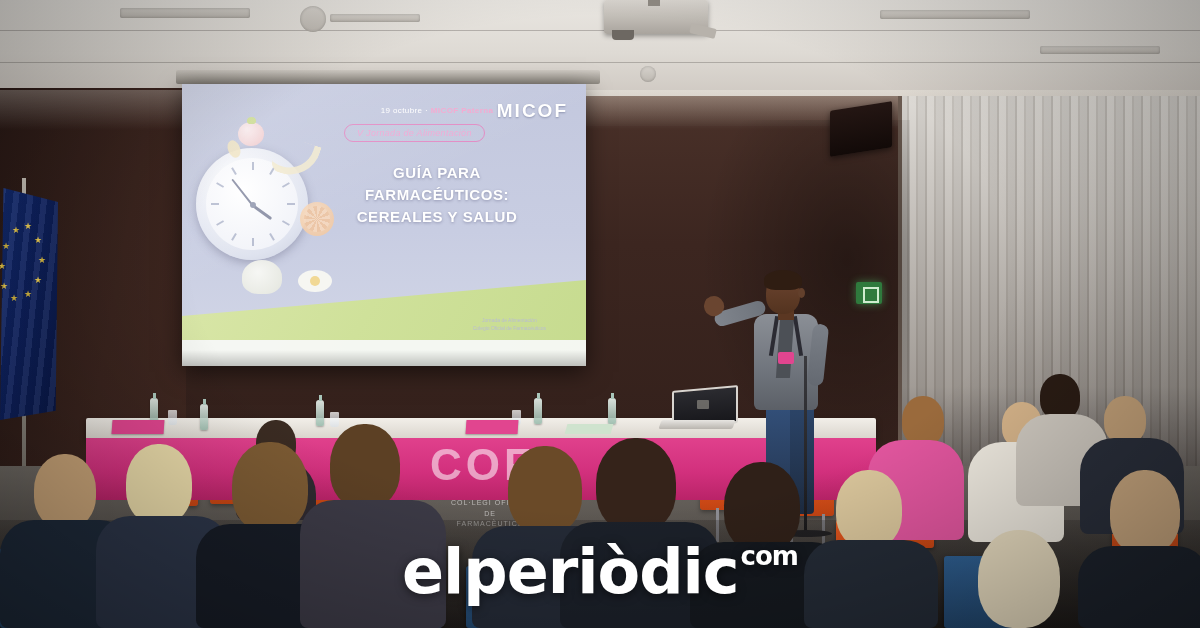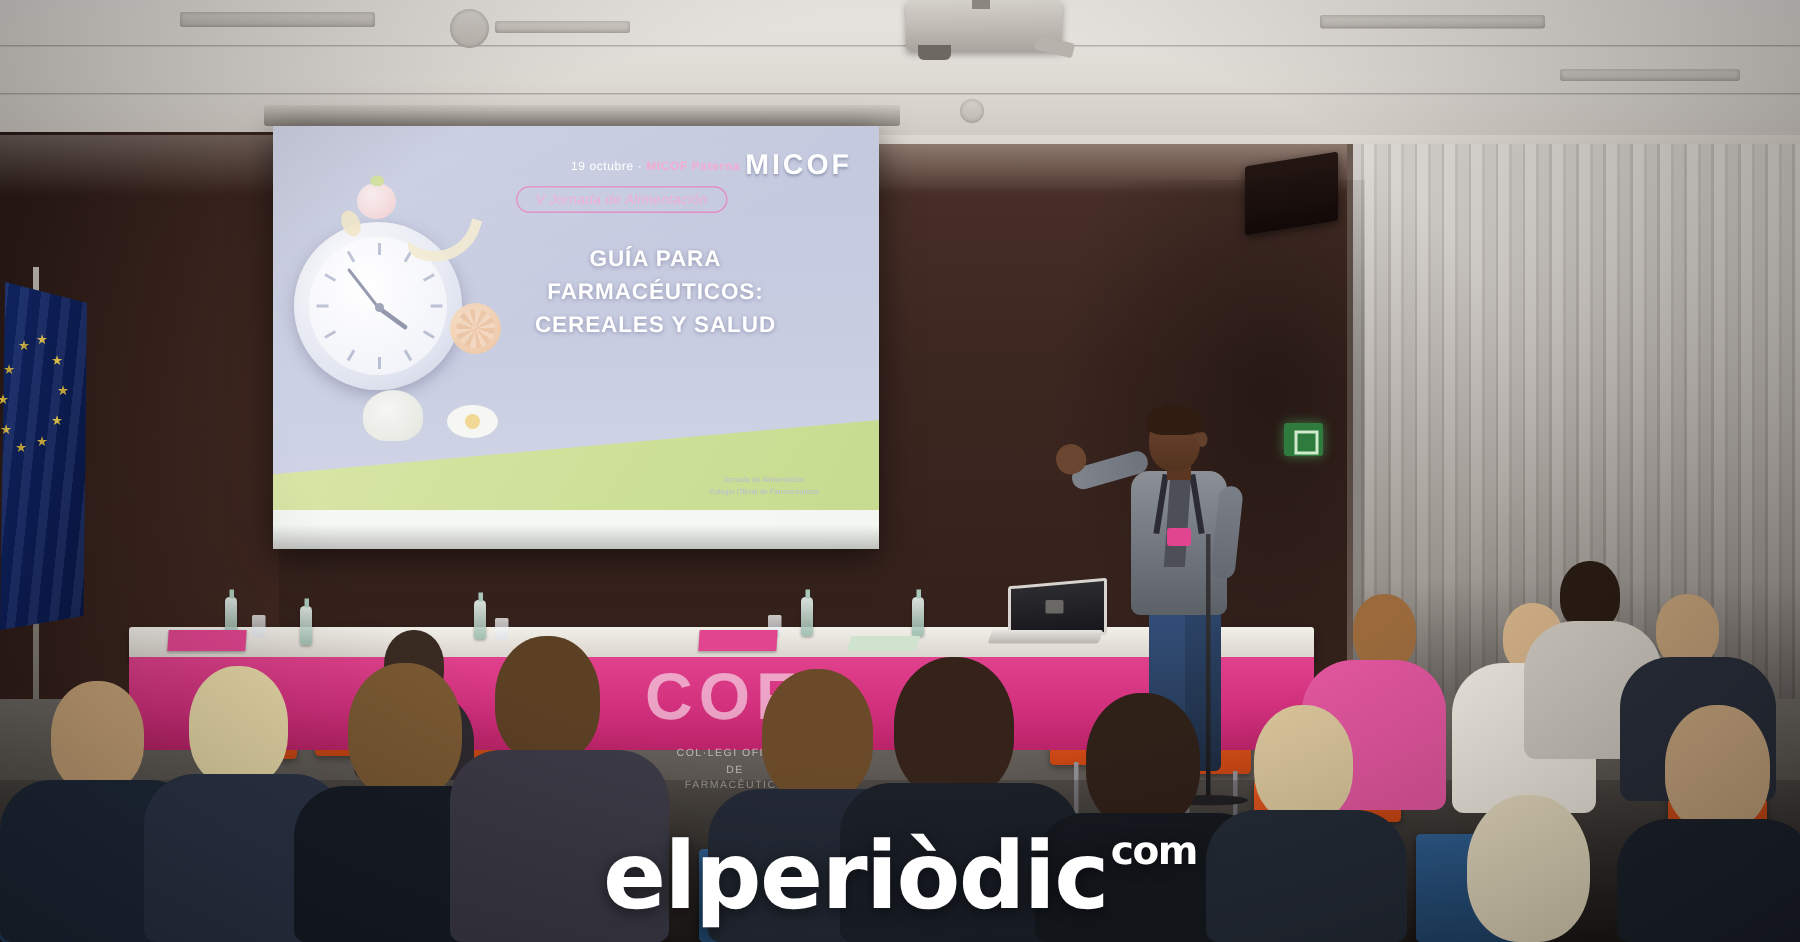--- a/index.html
+++ b/index.html
@@ -159,21 +159,21 @@
   
   .floor{position:absolute;left:0;top:466px;width:1200px;height:162px;
     background:linear-gradient(180deg,#6f6a64 0%,#58534e 40%,#433f3b 100%);}
   .floor-dark{position:absolute;left:0;top:520px;width:1200px;height:108px;
     background:linear-gradient(180deg,rgba(30,26,24,.25),rgba(16,13,12,.75));}
 
   .vignette{position:absolute;inset:0;pointer-events:none;
     background:radial-gradient(ellipse at 50% 42%,rgba(0,0,0,0) 48%,rgba(0,0,0,.38) 100%);}
 
   
-  .watermark{position:absolute;left:0;bottom:8px;width:1200px;text-align:center;}
+  .watermark{position:absolute;left:0;bottom:20px;width:1200px;text-align:center;}
   .wm-text{display:inline-block;color:#ffffff;font-size:62px;font-weight:700;letter-spacing:-1px;
     text-shadow:0 2px 10px rgba(0,0,0,.55);font-family:"DejaVu Sans",sans-serif;}
   .wm-com{font-size:26px;font-weight:700;vertical-align:top;margin-left:2px;position:relative;top:6px;}
 </style>
 </head>
 <body>
 
 <div class="scene">
 
   <div class="ceiling"></div>

